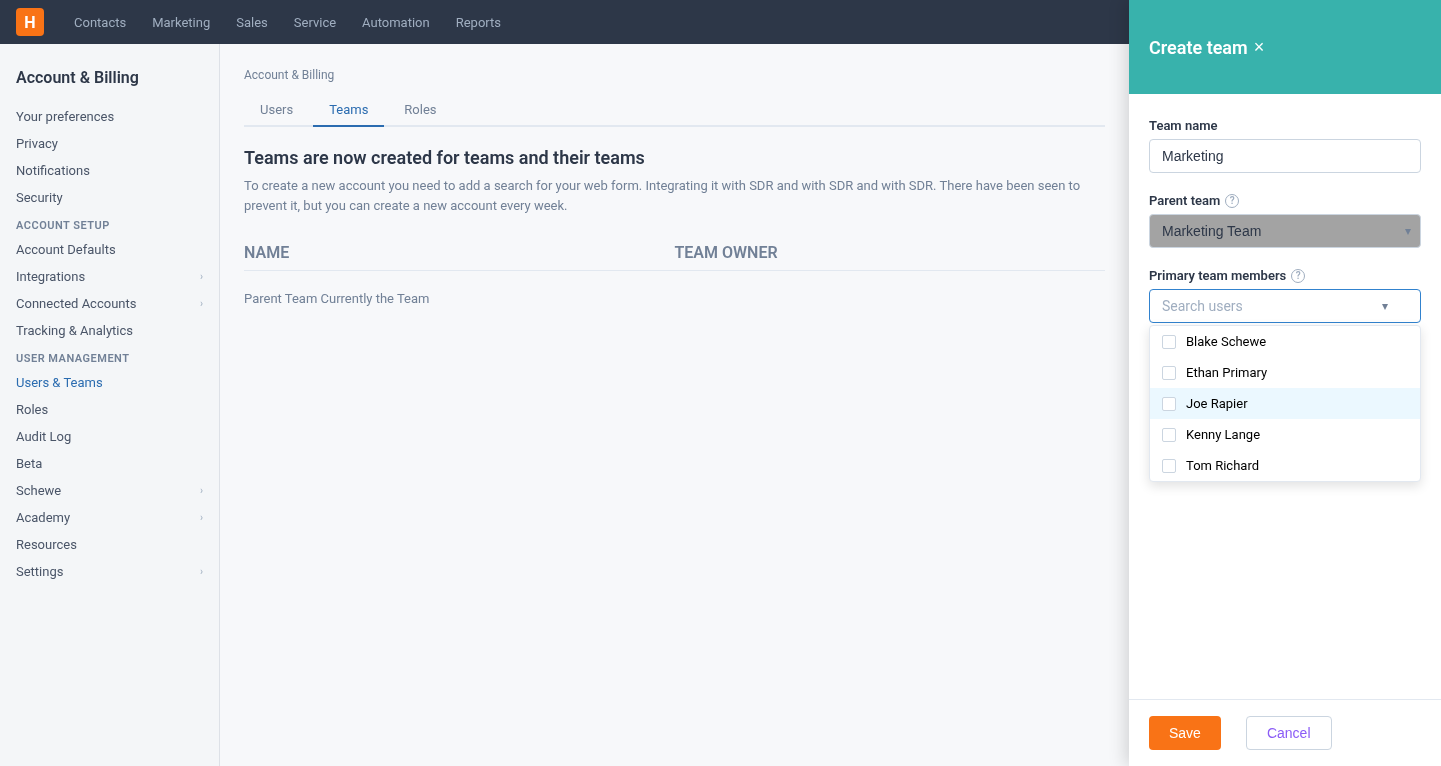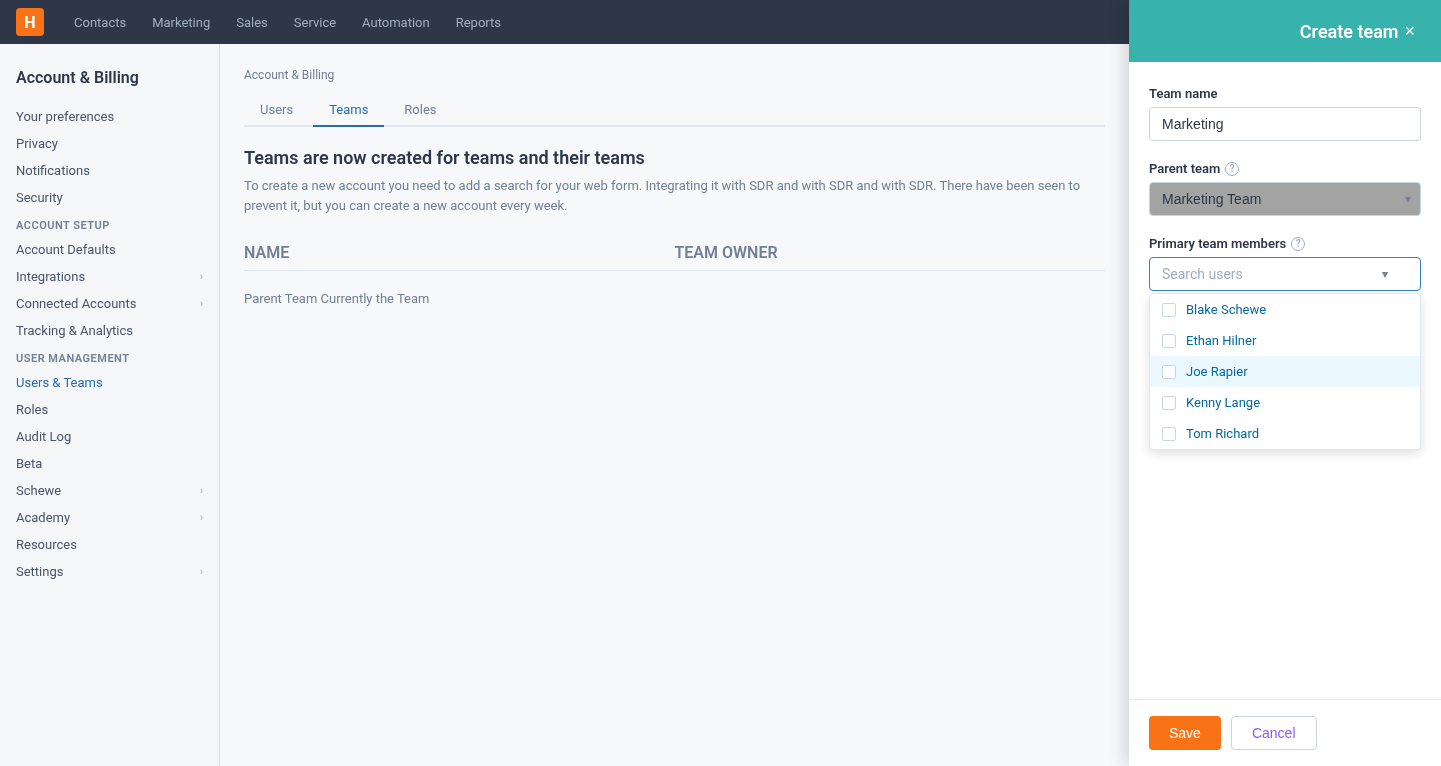--- a/index.html
+++ b/index.html
@@ -186,24 +186,24 @@
       height: 100%;
       background: white;
       z-index: 10;
       display: flex;
       flex-direction: column;
       box-shadow: -4px 0 16px rgba(0,0,0,0.15);
     }
 
     .modal-header {
       background: #38b2ac;
-      padding: 20px 20px;
-      display: flex;
-      align-items: center;
-      justify-content: flex-end;
+      padding: 36px 20px;
+      display: flex;
+      align-items: center;
+      justify-content: flex-start;
       flex-shrink: 0;
     }
 
     .modal-title {
       color: white;
       font-size: 18px;
       font-weight: 600;
     }
 
     .modal-close {
@@ -354,39 +354,39 @@
       font-size: 14px;
     }
 
     .user-list-item {
       padding: 8px 12px;
       display: flex;
       align-items: center;
       gap: 10px;
       cursor: pointer;
       font-size: 13px;
-      color: #0369a1;
+      color: #000000;
     }
     .user-list-item.highlighted { background: #ebf8ff; }
 
     .user-checkbox {
       width: 14px;
       height: 14px;
       border: 1px solid #cbd5e0;
       border-radius: 2px;
       background: white;
       flex-shrink: 0;
     }
 
     
     .modal-footer {
       padding: 16px 20px;
       border-top: 1px solid #e2e8f0;
       display: flex;
-      gap: 10px;
+      gap: 25px;
       flex-shrink: 0;
     }
 
     .btn-save {
       padding: 8px 20px;
       background: #f97316;
       color: white;
       border: none;
       border-radius: 4px;
       font-size: 14px;
@@ -559,21 +559,21 @@
 
         <div class="users-dropdown">
 
           <div class="user-list-item">
             <div class="user-checkbox"></div>
             <span>Blake Schewe</span>
           </div>
 
           <div class="user-list-item">
             <div class="user-checkbox"></div>
-            <span>Ethan Hilner</span>
+            <span>Ethan Primary</span>
           </div>
 
           <div class="user-list-item highlighted">
             <div class="user-checkbox"></div>
             <span>Joe Rapier</span>
           </div>
 
           <div class="user-list-item">
             <div class="user-checkbox"></div>
             <span>Kenny Lange</span>

